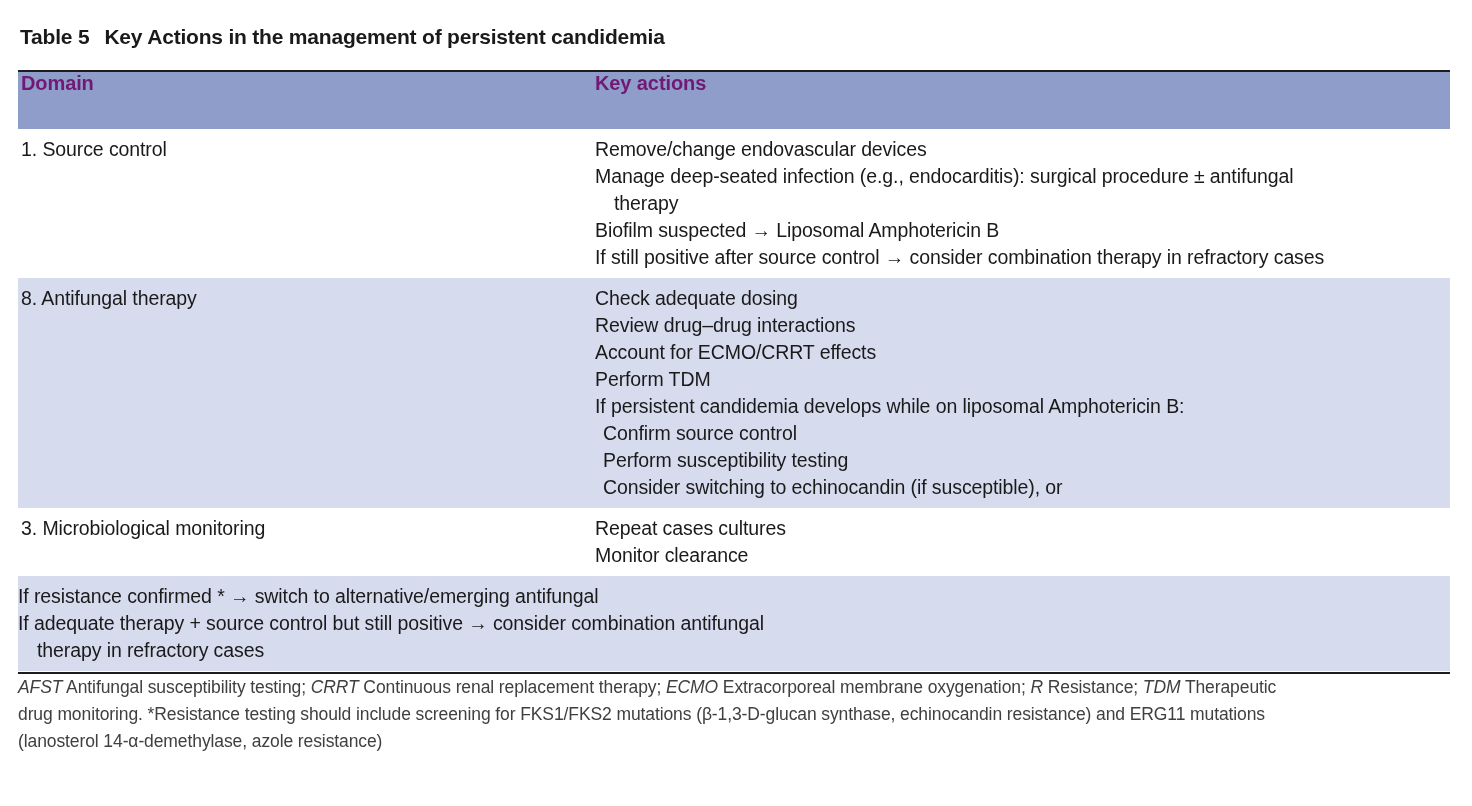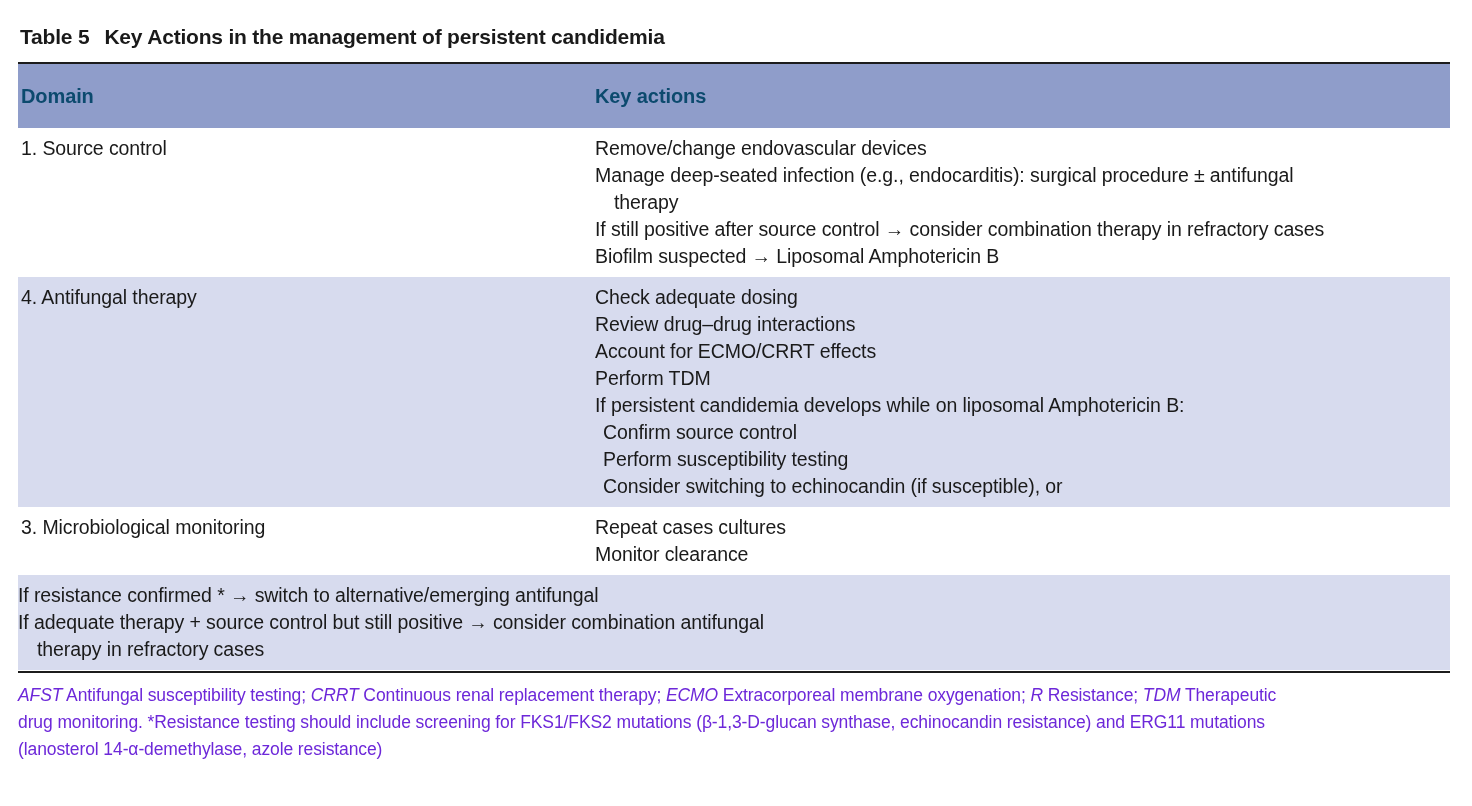--- a/index.html
+++ b/index.html
@@ -20,37 +20,36 @@
     box-sizing: border-box;
     width: 1472px;
   }
   
   .caption {
     font-size: 21px;
     font-weight: bold;
     letter-spacing: -0.2px;
     line-height: 26px;
     padding-left: 2px;
-    margin-bottom: 12px;
+    margin-bottom: 20px;
     white-space: nowrap;
   }
   .caption .label {
     margin-right: 15px;
   }
   
   .ctable {
     width: 1432px;
     border-top: 2px solid #1c1c1c;
   }
   .thead {
     display: flex;
-    align-items: center;
-    height: 64px;
+    height: 57px;
     background: var(--header-bg, #8f9dca);
-    color: #0c4a6e;
+    color: #701a75;
     font-weight: bold;
     font-size: 20px;
     letter-spacing: -0.1px;
   }
   .trow {
     display: flex;
     padding: 7px 0 7px 0;
     font-size: 19.5px;
     letter-spacing: -0.1px;
     line-height: 27px;
@@ -70,25 +69,24 @@
     padding-right: 0;
   }
   .aline { padding-left: 0; }
   .aline.sub { padding-left: 8px; }
   .aline.cont { padding-left: 19px; }
   
   .footnote {
     width: 1432px;
     border-top: 2px solid #1c1c1c;
     margin-top: 1px;
-    padding-top: 9px;
     font-size: 17.5px;
     line-height: 27px;
     letter-spacing: -0.1px;
-    color: #6d28d9;
+    color: #404040;
   }
   .footnote .fline { display: block; }
   .footnote .it { font-style: italic; }
 </style>
 </head>
 <body>
 
 <div class="page">
 
   <div class="caption">
@@ -101,27 +99,27 @@
       <div class="col-domain">Domain</div>
       <div class="col-actions">Key actions</div>
     </div>
 
     <div class="trow">
       <div class="col-domain">1. Source control</div>
       <div class="col-actions">
         <div class="aline">Remove/change endovascular devices</div>
         <div class="aline">Manage deep-seated infection (e.g., endocarditis): surgical procedure ± antifungal</div>
         <div class="aline cont">therapy</div>
+        <div class="aline">Biofilm suspected → Liposomal Amphotericin B</div>
         <div class="aline">If still positive after source control → consider combination therapy in refractory cases</div>
-        <div class="aline">Biofilm suspected → Liposomal Amphotericin B</div>
       </div>
     </div>
 
     <div class="trow shaded">
-      <div class="col-domain">4. Antifungal therapy</div>
+      <div class="col-domain">8. Antifungal therapy</div>
       <div class="col-actions">
         <div class="aline">Check adequate dosing</div>
         <div class="aline">Review drug–drug interactions</div>
         <div class="aline">Account for ECMO/CRRT effects</div>
         <div class="aline">Perform TDM</div>
         <div class="aline">If persistent candidemia develops while on liposomal Amphotericin B:</div>
         <div class="aline sub">Confirm source control</div>
         <div class="aline sub">Perform susceptibility testing</div>
         <div class="aline sub">Consider switching to echinocandin (if susceptible), or</div>
       </div>

